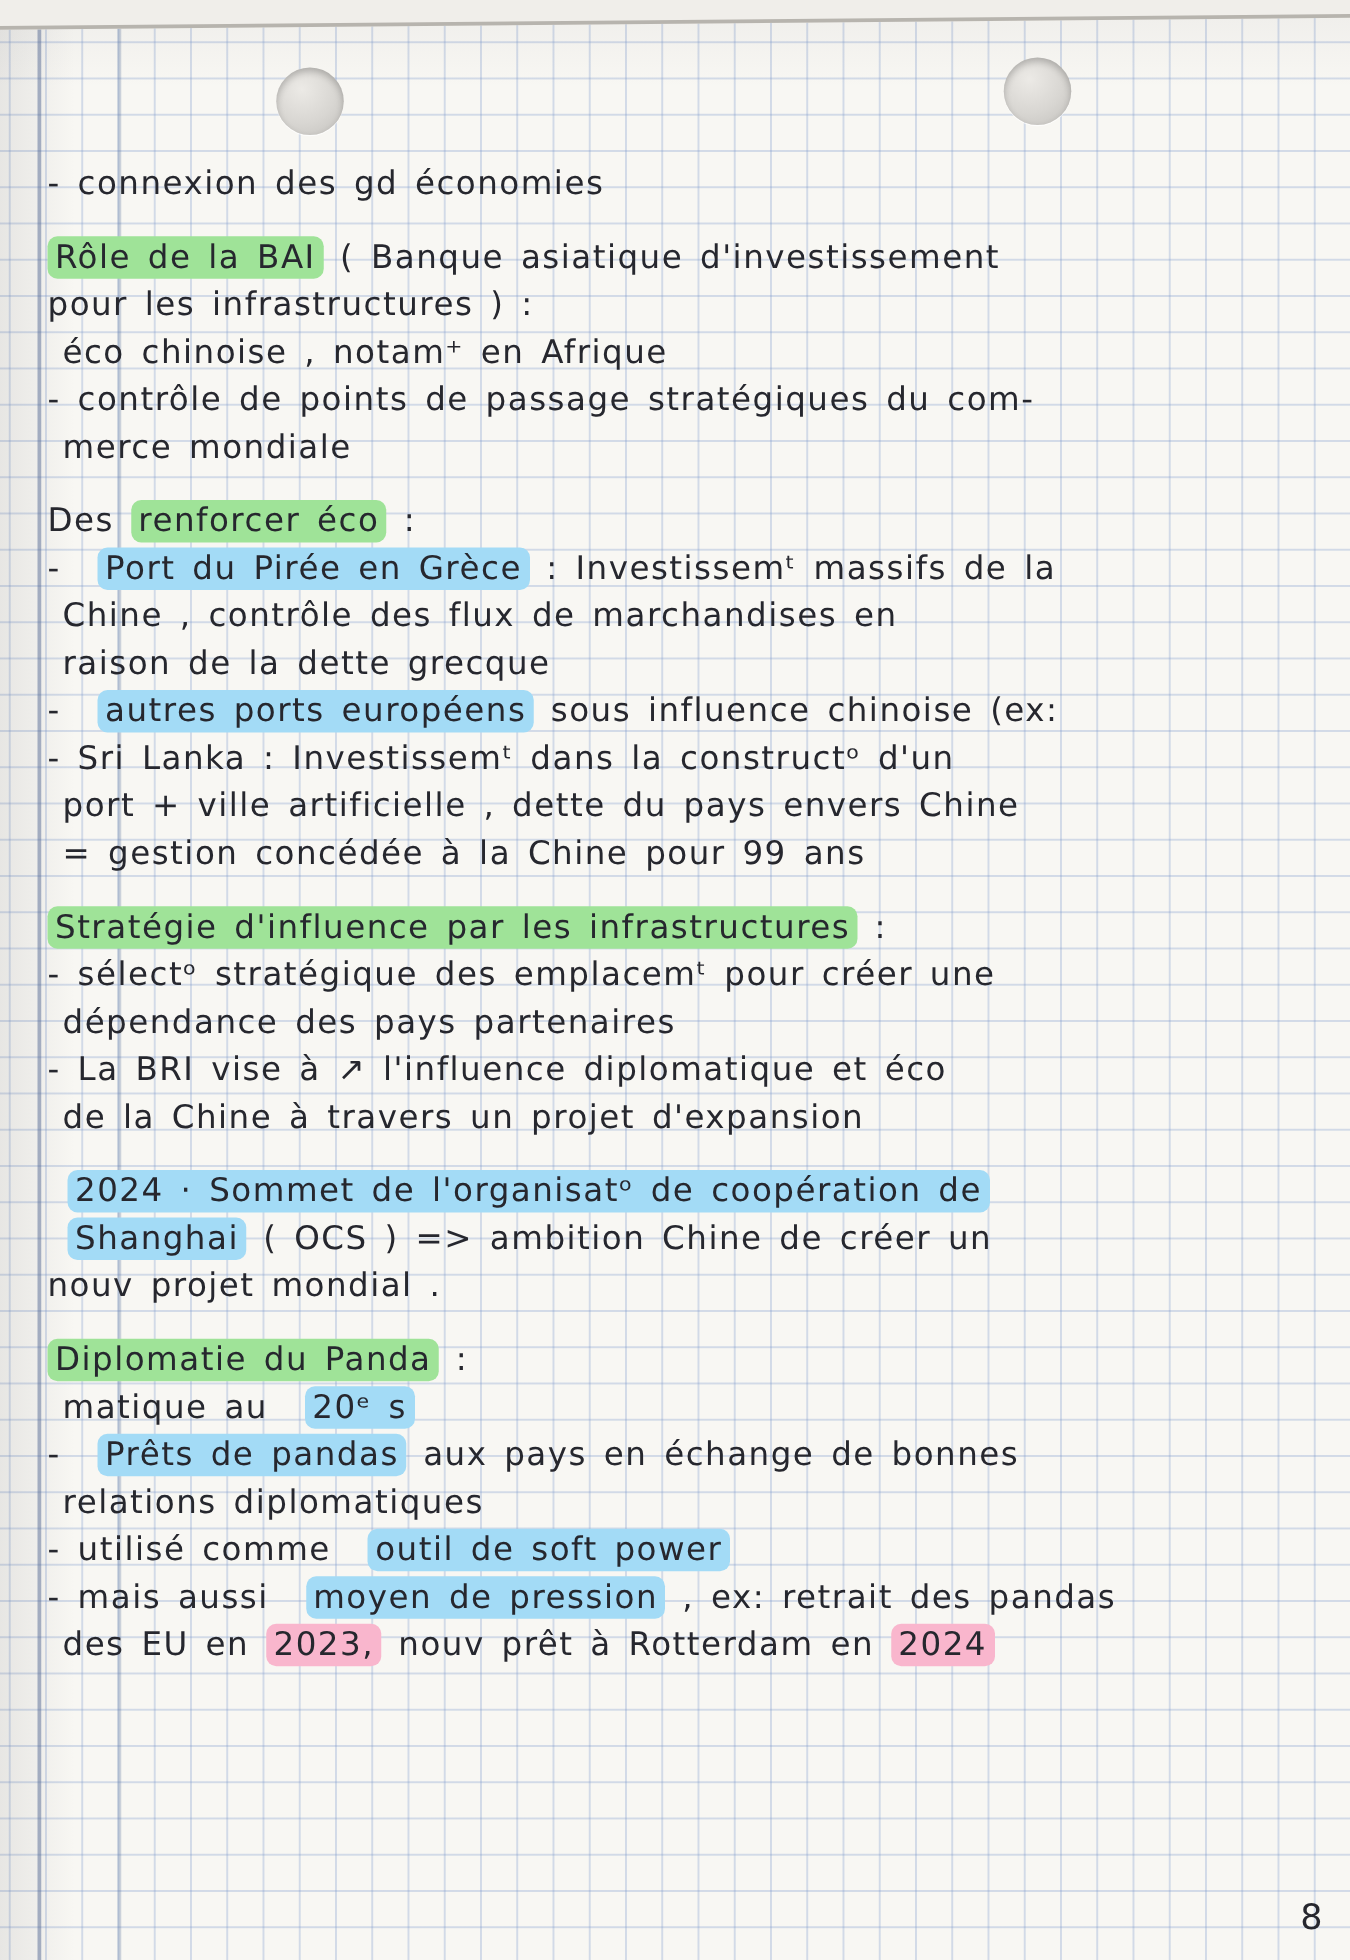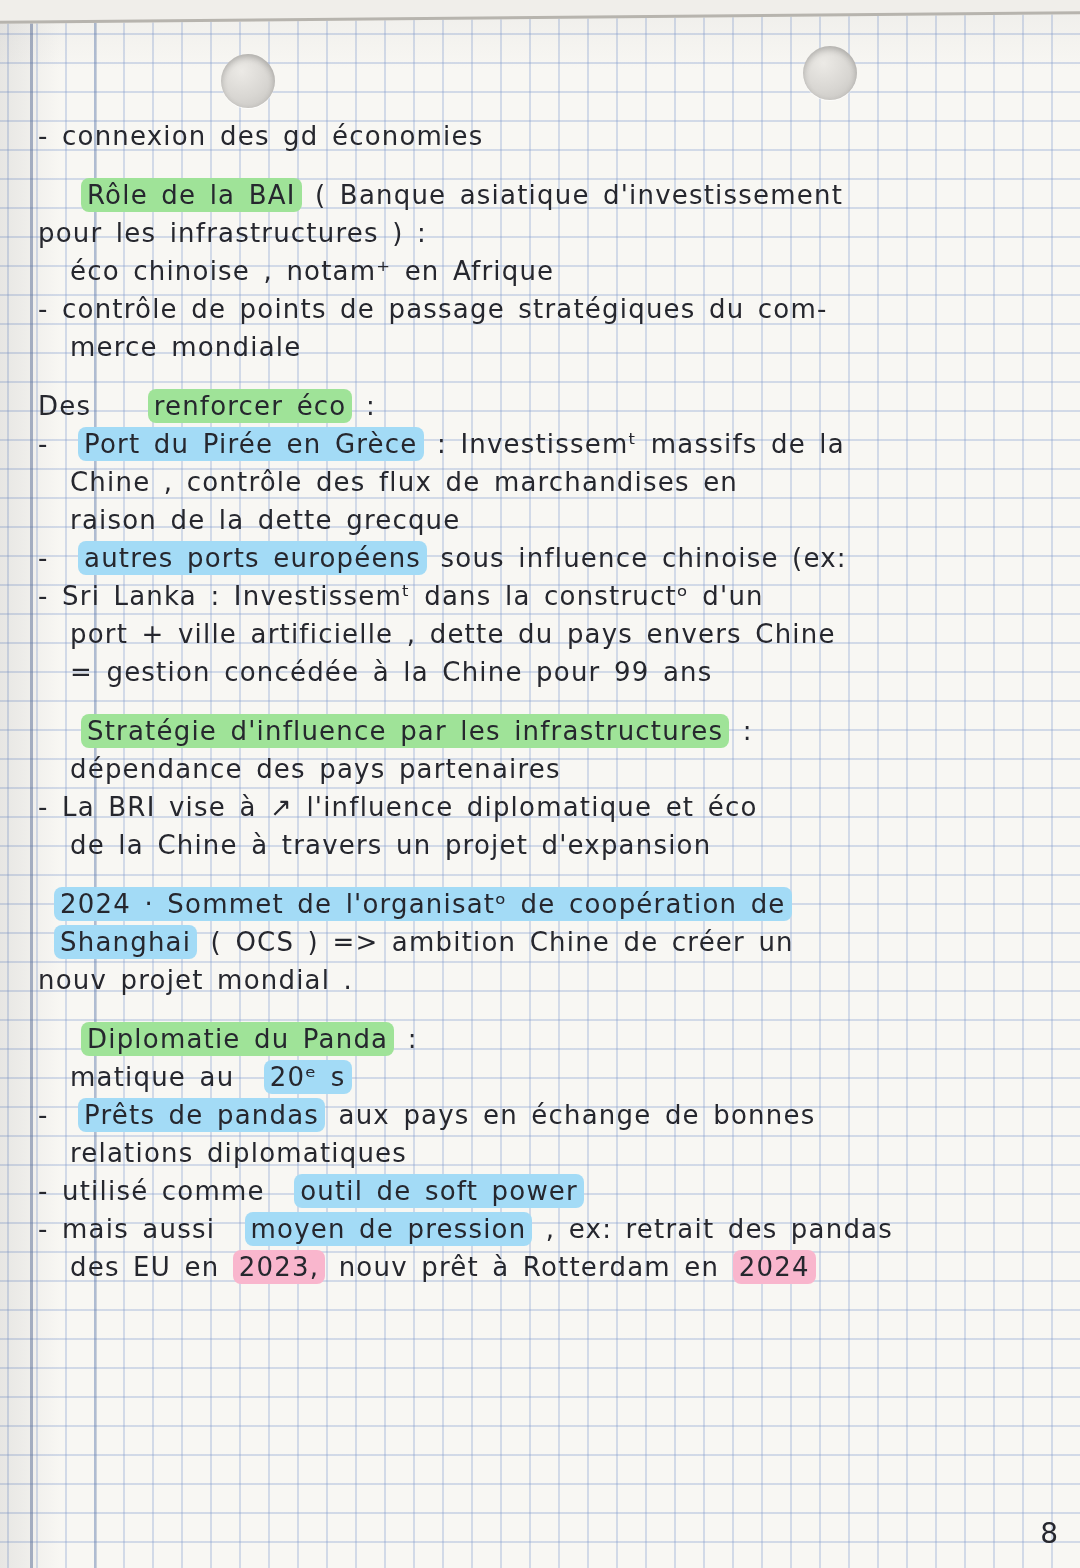--- a/index.html
+++ b/index.html
@@ -65,43 +65,43 @@
     height: 54px;
     border-radius: 50%;
     background: radial-gradient(circle at 38% 32%, #eceae6 0%, #d8d6d2 55%, #c2c0bc 100%);
     box-shadow: inset 0 3px 6px rgba(0,0,0,0.22), 0 1px 0 rgba(255,255,255,0.7);
     z-index: 2;
   }
   .hole-left  { left: 221px; top: 54px; }
   .hole-right { left: 803px; top: 46px; }
   .lines {
     position: absolute;
-    top: 117px;
+    top: 128px;
     left: 0;
     right: 8px;
     z-index: 1;
     color: var(--ink, #26272e);
     font-size: 26px;
     letter-spacing: 1.2px;
     word-spacing: 4px;
   }
   .note-line {
     min-height: 38px;
     line-height: 38px;
     white-space: nowrap;
   }
   .note-line.indent-0 { padding-left: 38px; }
-  .note-line.indent-1 { padding-left: 70px; }
+  .note-line.indent-1 { padding-left: 50px; }
   .blank-line { height: 21px; }
   .hl {
     padding: 2px 6px;
     border-radius: 8px;
     box-decoration-break: clone;
   }
-  .hl-green { background: var(--hl-green, #a7e8a0); margin-left: 43px; }
+  .hl-green { background: var(--hl-green, #a7e8a0); }
   .hl-blue  { background: var(--hl-blue,  #a8ddf6); margin-left: 16px; }
   .hl-pink  { background: var(--hl-pink,  #f9bcd1); }
   .page-number {
     position: absolute;
     right: 22px;
     bottom: 18px;
     font-size: 28px;
     color: var(--ink, #26272e);
     z-index: 1;
   }
@@ -128,20 +128,21 @@
         <div class="note-line indent-0"><span>Des </span><span class="hl hl-green">renforcer éco</span><span> :</span></div>
         <div class="note-line indent-0"><span>- </span><span class="hl hl-blue">Port du Pirée en Grèce</span><span> : Investissemᵗ massifs de la</span></div>
         <div class="note-line indent-1"><span>Chine , contrôle des flux de marchandises en</span></div>
         <div class="note-line indent-1"><span>raison de la dette grecque</span></div>
         <div class="note-line indent-0"><span>- </span><span class="hl hl-blue">autres ports européens</span><span> sous influence chinoise (ex:</span></div>
         <div class="note-line indent-0"><span>- Sri Lanka : Investissemᵗ dans la constructᵒ d'un</span></div>
         <div class="note-line indent-1"><span>port + ville artificielle , dette du pays envers Chine</span></div>
         <div class="note-line indent-1"><span>= gestion concédée à la Chine pour 99 ans</span></div>
         <div class="blank-line"></div>
         <div class="note-line indent-0"><span class="hl hl-green">Stratégie d'influence par les infrastructures</span><span> :</span></div>
+        <div class="note-line indent-0"><span>- sélectᵒ stratégique des emplacemᵗ pour créer une</span></div>
         <div class="note-line indent-1"><span>dépendance des pays partenaires</span></div>
         <div class="note-line indent-0"><span>- La BRI vise à ↗ l'influence diplomatique et éco</span></div>
         <div class="note-line indent-1"><span>de la Chine à travers un projet d'expansion</span></div>
         <div class="blank-line"></div>
         <div class="note-line indent-0"><span class="hl hl-blue">2024 · Sommet de l'organisatᵒ de coopération de</span></div>
         <div class="note-line indent-0"><span class="hl hl-blue">Shanghai</span><span> ( OCS ) =&gt; ambition Chine de créer un</span></div>
         <div class="note-line indent-0"><span>nouv projet mondial .</span></div>
         <div class="blank-line"></div>
         <div class="note-line indent-0"><span class="hl hl-green">Diplomatie du Panda</span><span> :</span></div>
         <div class="note-line indent-1"><span>matique au </span><span class="hl hl-blue">20ᵉ s</span></div>

